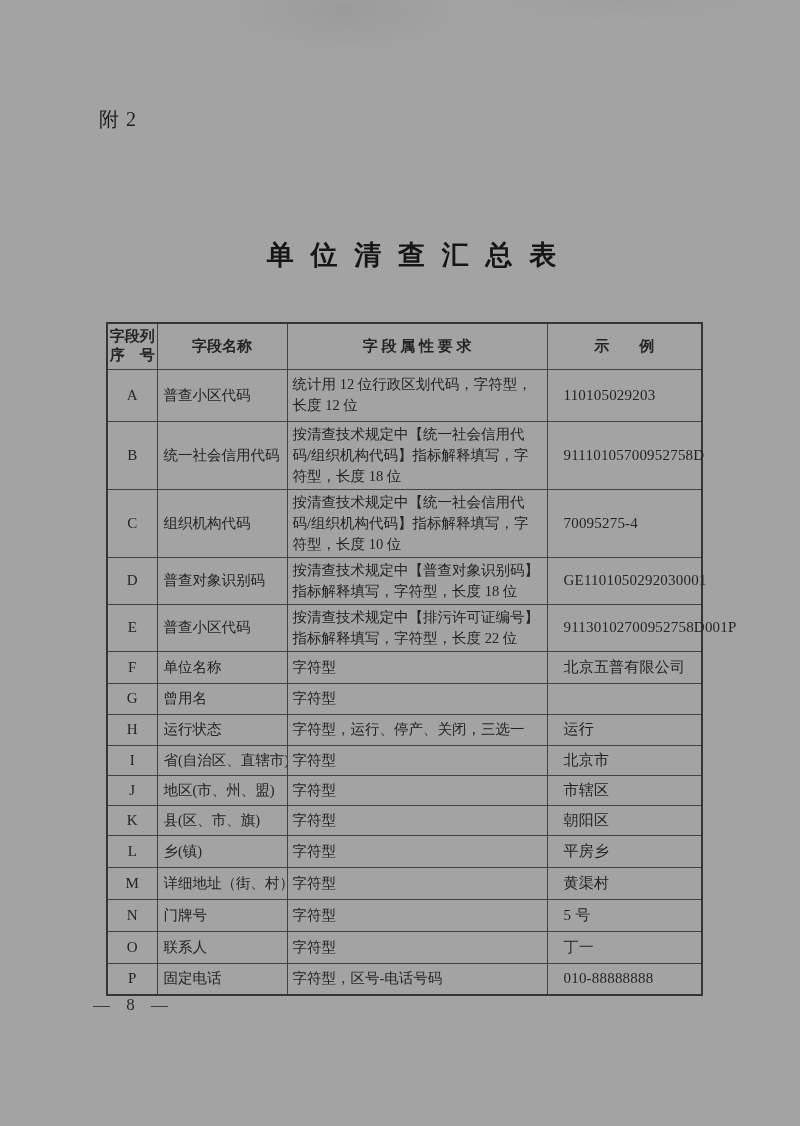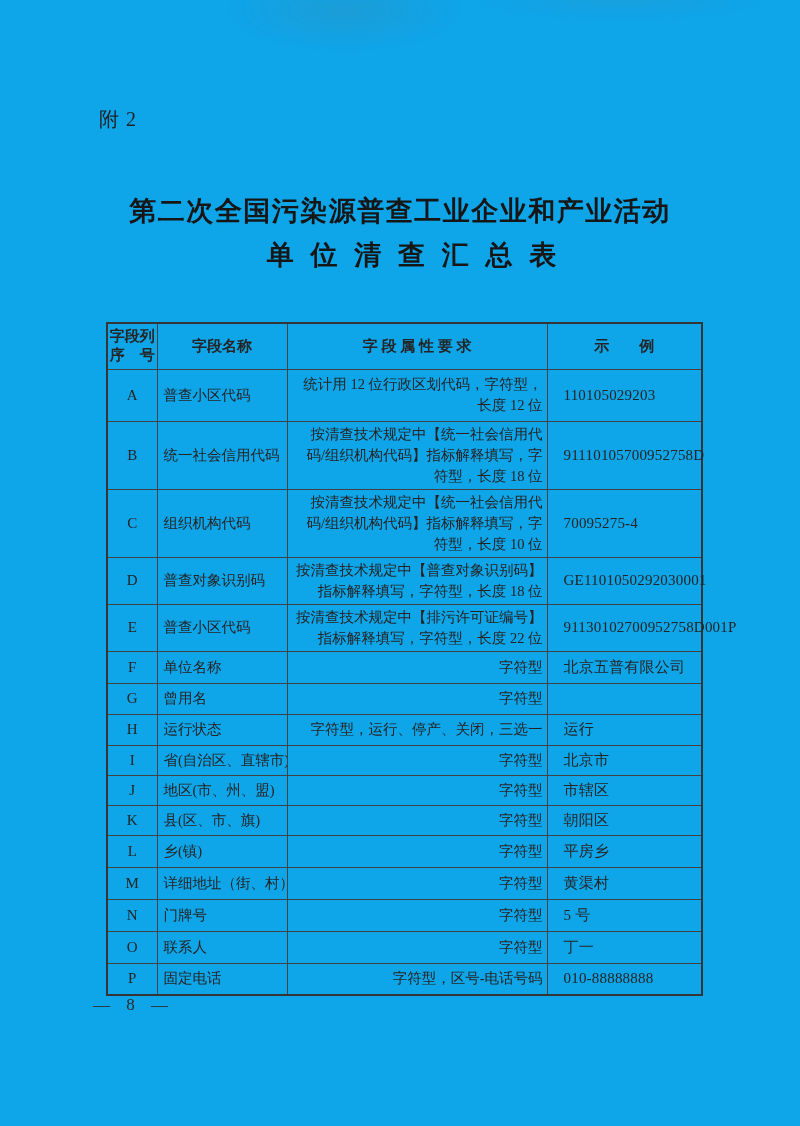--- a/index.html
+++ b/index.html
@@ -5,21 +5,21 @@
   * { margin: 0; padding: 0; box-sizing: border-box; }
   html, body { background: #ffffff; }
   body {
     width: 800px; height: 1126px;
     font-family: "Liberation Serif", "DejaVu Serif", serif;
     color: #1f1f1f;
   }
   .page {
     position: relative;
     width: 800px; height: 1126px;
-    background: #0ea5e9;
+    background: #a3a3a3;
     overflow: hidden;
   }
   
   .artifact { position: absolute; pointer-events: none; }
   .artifact-1 {
     left: 225px; top: -18px; width: 240px; height: 70px;
     background: radial-gradient(ellipse at 50% 40%, rgba(110,110,110,0.14), rgba(110,110,110,0.0) 70%);
     filter: blur(2px);
   }
   .artifact-2 {
@@ -56,39 +56,38 @@
     vertical-align: middle;
     color: #242424;
   }
   table.summary th {
     height: 46px;
     font-size: 15px; font-weight: 600;
     text-align: center; line-height: 1.3;
   }
   .col-id    { width: 50px;  text-align: center; font-size: 15px; }
   .col-name  { width: 130px; font-size: 14.5px; padding-left: 6px; white-space: nowrap; overflow: hidden; margin-left: 19px; }
-  .col-req   { width: 260px; font-size: 14.5px; padding: 2px 4px 2px 5px; line-height: 21px; text-align: right; }
+  .col-req   { width: 260px; font-size: 14.5px; padding: 2px 4px 2px 5px; line-height: 21px; }
   .col-example { width: 155px; font-size: 15px; padding-left: 16px; letter-spacing: 0.2px; }
   .page-number {
     position: absolute; left: 93px; top: 995px;
     font-size: 17px; letter-spacing: 6px;
     color: #2a2a2a;
   }
 </style>
 </head>
 <body>
 
 <div class="page">
 
   <div class="artifact artifact-1"></div>
   <div class="artifact artifact-2"></div>
 
   <div class="attachment-label">附 2</div>
 
-  <div class="doc-title-1">第二次全国污染源普查工业企业和产业活动</div>
   <div class="doc-title-2">单 位 清 查 汇 总 表</div>
 
   <table class="summary">
     <colgroup>
       <col style="width:50px">
         <col style="width:130px">
       <col style="width:260px">
         <col style="width:155px">
     </colgroup>
     <thead>

